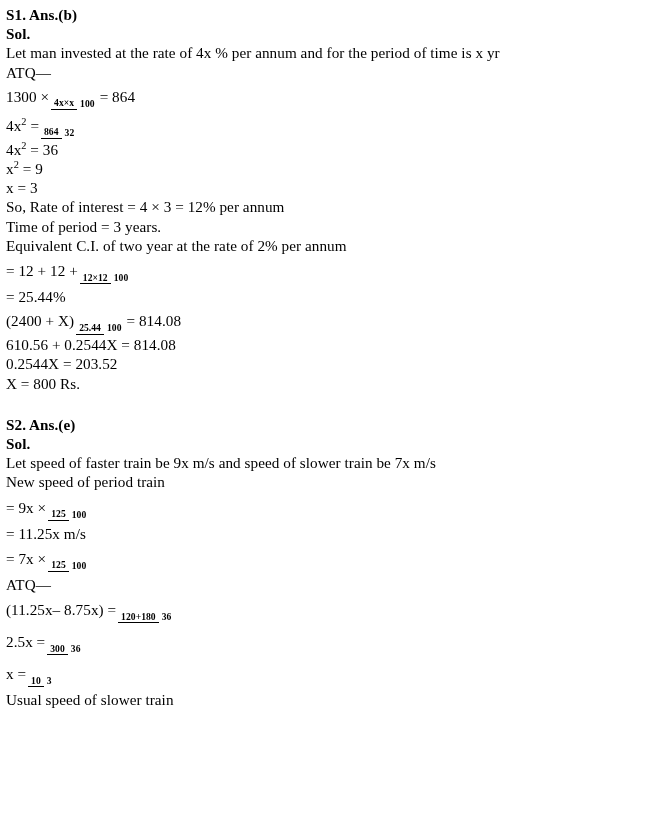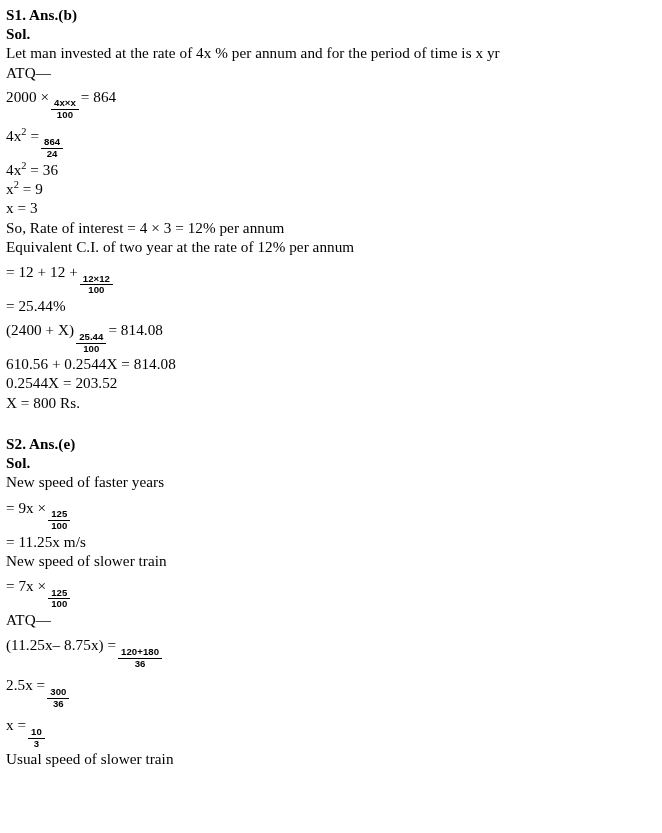--- a/index.html
+++ b/index.html
@@ -39,26 +39,26 @@
     height: 22px;
   }
   sup {
     font-size: 0.68em;
     vertical-align: super;
     line-height: 0;
   }
   
   .frac {
     display: inline-flex;
-    flex-direction: column;
+    flex-direction: row;
     align-items: center;
     justify-content: center;
     vertical-align: -0.48em;
     margin: 0 2px;
-    font-family: Liberation Sans, sans-serif;
+    font-family: Liberation Serif, serif;
     font-size: 9.6px;
     font-weight: bold;
     line-height: 1.12;
   }
   .frac > .num {
     padding: 0 3px 0px 3px;
     border-bottom: 1.3px solid #000;
     display: block;
   }
   .frac > .den {
@@ -74,44 +74,45 @@
 
   <div>
 
     <div class="line bold">S1. Ans.(b)</div>
     <div class="line bold">Sol.</div>
 
     <div class="line">Let man invested at the rate of 4x % per annum and for the period of time is x yr</div>
     <div class="line">ATQ—</div>
 
     <div class="line tall">
-      <span>2000 ×</span><span class="frac">
+      <span>1300 ×</span><span class="frac">
           <span class="num">4x×x</span>
           <span class="den">100</span>
         </span><span>= 864</span>
     </div>
 
     <div class="line tall">
       <span>4x</span><sup>2</sup><span class="nb"> </span><span>=</span><span class="frac">
           <span class="num">864</span>
-          <span class="den">24</span>
+          <span class="den">32</span>
         </span>
     </div>
 
     <div class="line">
       <span><span>4x</span><sup>2</sup> = 36</span>
     </div>
 
     <div class="line">
       <span><span>x</span><sup>2</sup> = 9</span>
     </div>
 
     <div class="line">x = 3</div>
     <div class="line">So, Rate of interest = 4 × 3 = 12% per annum</div>
-    <div class="line">Equivalent C.I. of two year at the rate of 12% per annum</div>
+    <div class="line">Time of period = 3 years.</div>
+    <div class="line">Equivalent C.I. of two year at the rate of 2% per annum</div>
 
     <div class="line tall2">
       <span>= 12 + 12 +</span><span class="frac">
           <span class="num">12×12</span>
           <span class="den">100</span>
         </span>
     </div>
 
     <div class="line">= 25.44%</div>
 
@@ -127,31 +128,31 @@
     <div class="line">X = 800 Rs.</div>
   </div>
 
   <div class="spacer"></div>
 
   <div>
 
     <div class="line bold">S2. Ans.(e)</div>
     <div class="line bold">Sol.</div>
 
-    <div class="line">New speed of faster years</div>
+    <div class="line">Let speed of faster train be 9x m/s and speed of slower train be 7x m/s</div>
+    <div class="line">New speed of period train</div>
 
     <div class="line tall2">
       <span>= 9x ×</span><span class="frac">
           <span class="num">125</span>
           <span class="den">100</span>
         </span>
     </div>
 
     <div class="line">= 11.25x  m/s</div>
-    <div class="line">New speed of slower train</div>
 
     <div class="line tall2">
       <span>= 7x ×</span><span class="frac">
           <span class="num">125</span>
           <span class="den">100</span>
         </span>
     </div>
 
     <div class="line">ATQ—</div>
 

